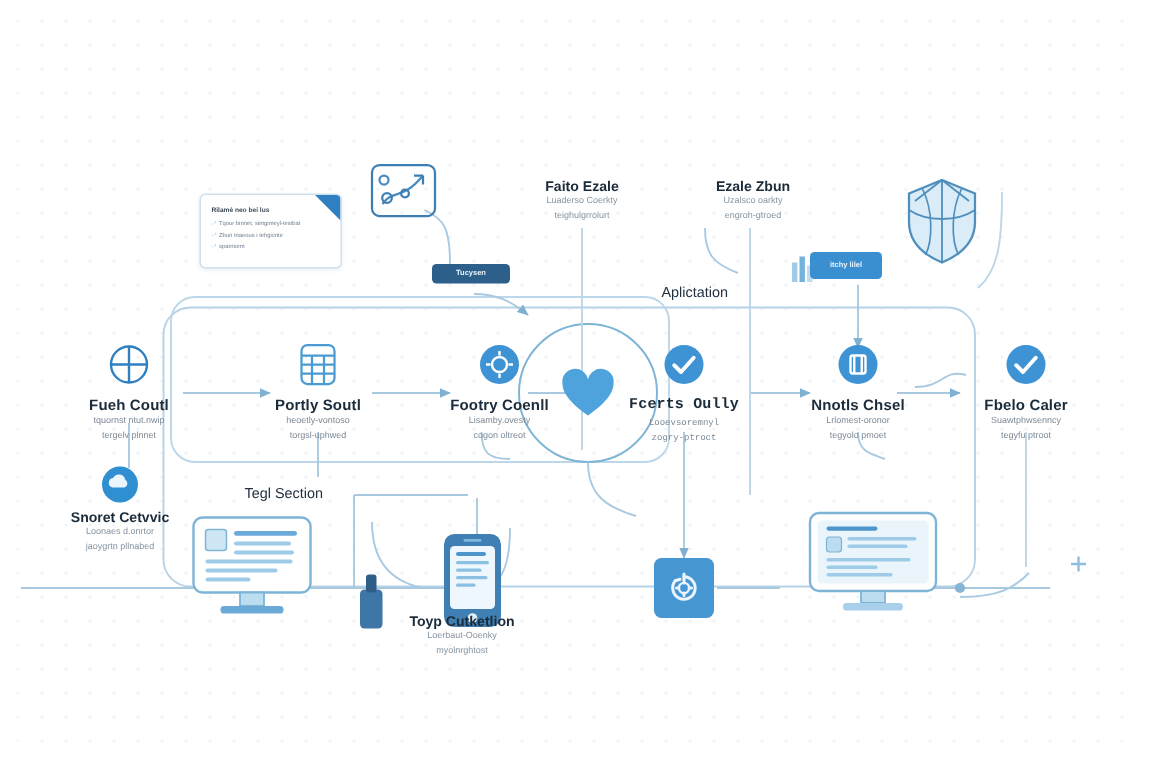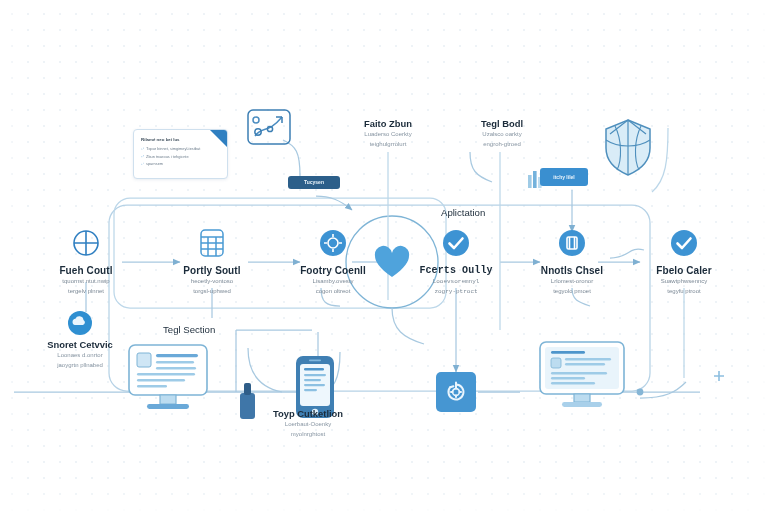--- a/index.html
+++ b/index.html
@@ -322,43 +322,43 @@
   <svg class="ico" width="28" height="28" viewBox="0 0 28 28">
     <circle cx="14" cy="14" r="13" fill="#3d93d3"></circle>
     <path d="M7.5,14.5 L12,19 L20.5,9.5" fill="none" stroke="#fff" stroke-width="2.6" stroke-linecap="round" stroke-linejoin="round"></path>
   </svg>
   <div class="ttl">Fbelo Caler</div>
   <div class="sub">Suawtphwsenncy</div>
   <div class="sub">tegyfu ptroot</div>
 </div>
 
 <div class="flab" style="left:388px;top:118px;">
-  <div class="ttl">Faito Zbun</div>
+  <div class="ttl">Faito Ezale</div>
   <div class="sub">Luaderso Coerkty</div>
   <div class="sub">teighulgrrolurt</div>
 </div>
 
 <div class="flab" style="left:502px;top:118px;">
-  <div class="ttl">Tegl Bodl</div>
+  <div class="ttl">Ezale Zbun</div>
   <div class="sub">Uzalsco oarkty</div>
   <div class="sub">engroh-gtroed</div>
 </div>
 
 <div class="flab" style="left:80px;top:310px;">
   <svg width="26" height="26" viewBox="0 0 26 26" style="display:block;margin:0 auto 3px auto;">
     <circle cx="13" cy="13" r="12" fill="#2f8fd1"></circle>
     <path d="M8,15 a3.2,3.2 0 0 1 .4,-6.3 a4.3,4.3 0 0 1 8.1,1.2 a2.8,2.8 0 0 1 -.5,5.1 z" fill="#eaf5fd"></path>
   </svg>
   <div class="ttl">Snoret Cetvvic</div>
   <div class="sub">Loonaes d.onrtor</div>
   <div class="sub">jaoygrtn pllnabed</div>
 </div>
 
 <div class="flab" style="left:308px;top:408px;">
   <div class="ttl">Toyp Cutketlion</div>
   <div class="sub">Loerbaut-Ooenky</div>
   <div class="sub">myolnrghtost</div>
 </div>
 
-<div class="plain-label" style="left:441px;top:207px;">Aplictation</div>
+<div class="plain-label" style="left:441px;top:190px;">Aplictation</div>
 <div class="plain-label" style="left:163px;top:324px;">Tegl Section</div>
 
 <div id="edge-fade"></div>
 
 </body></html>

